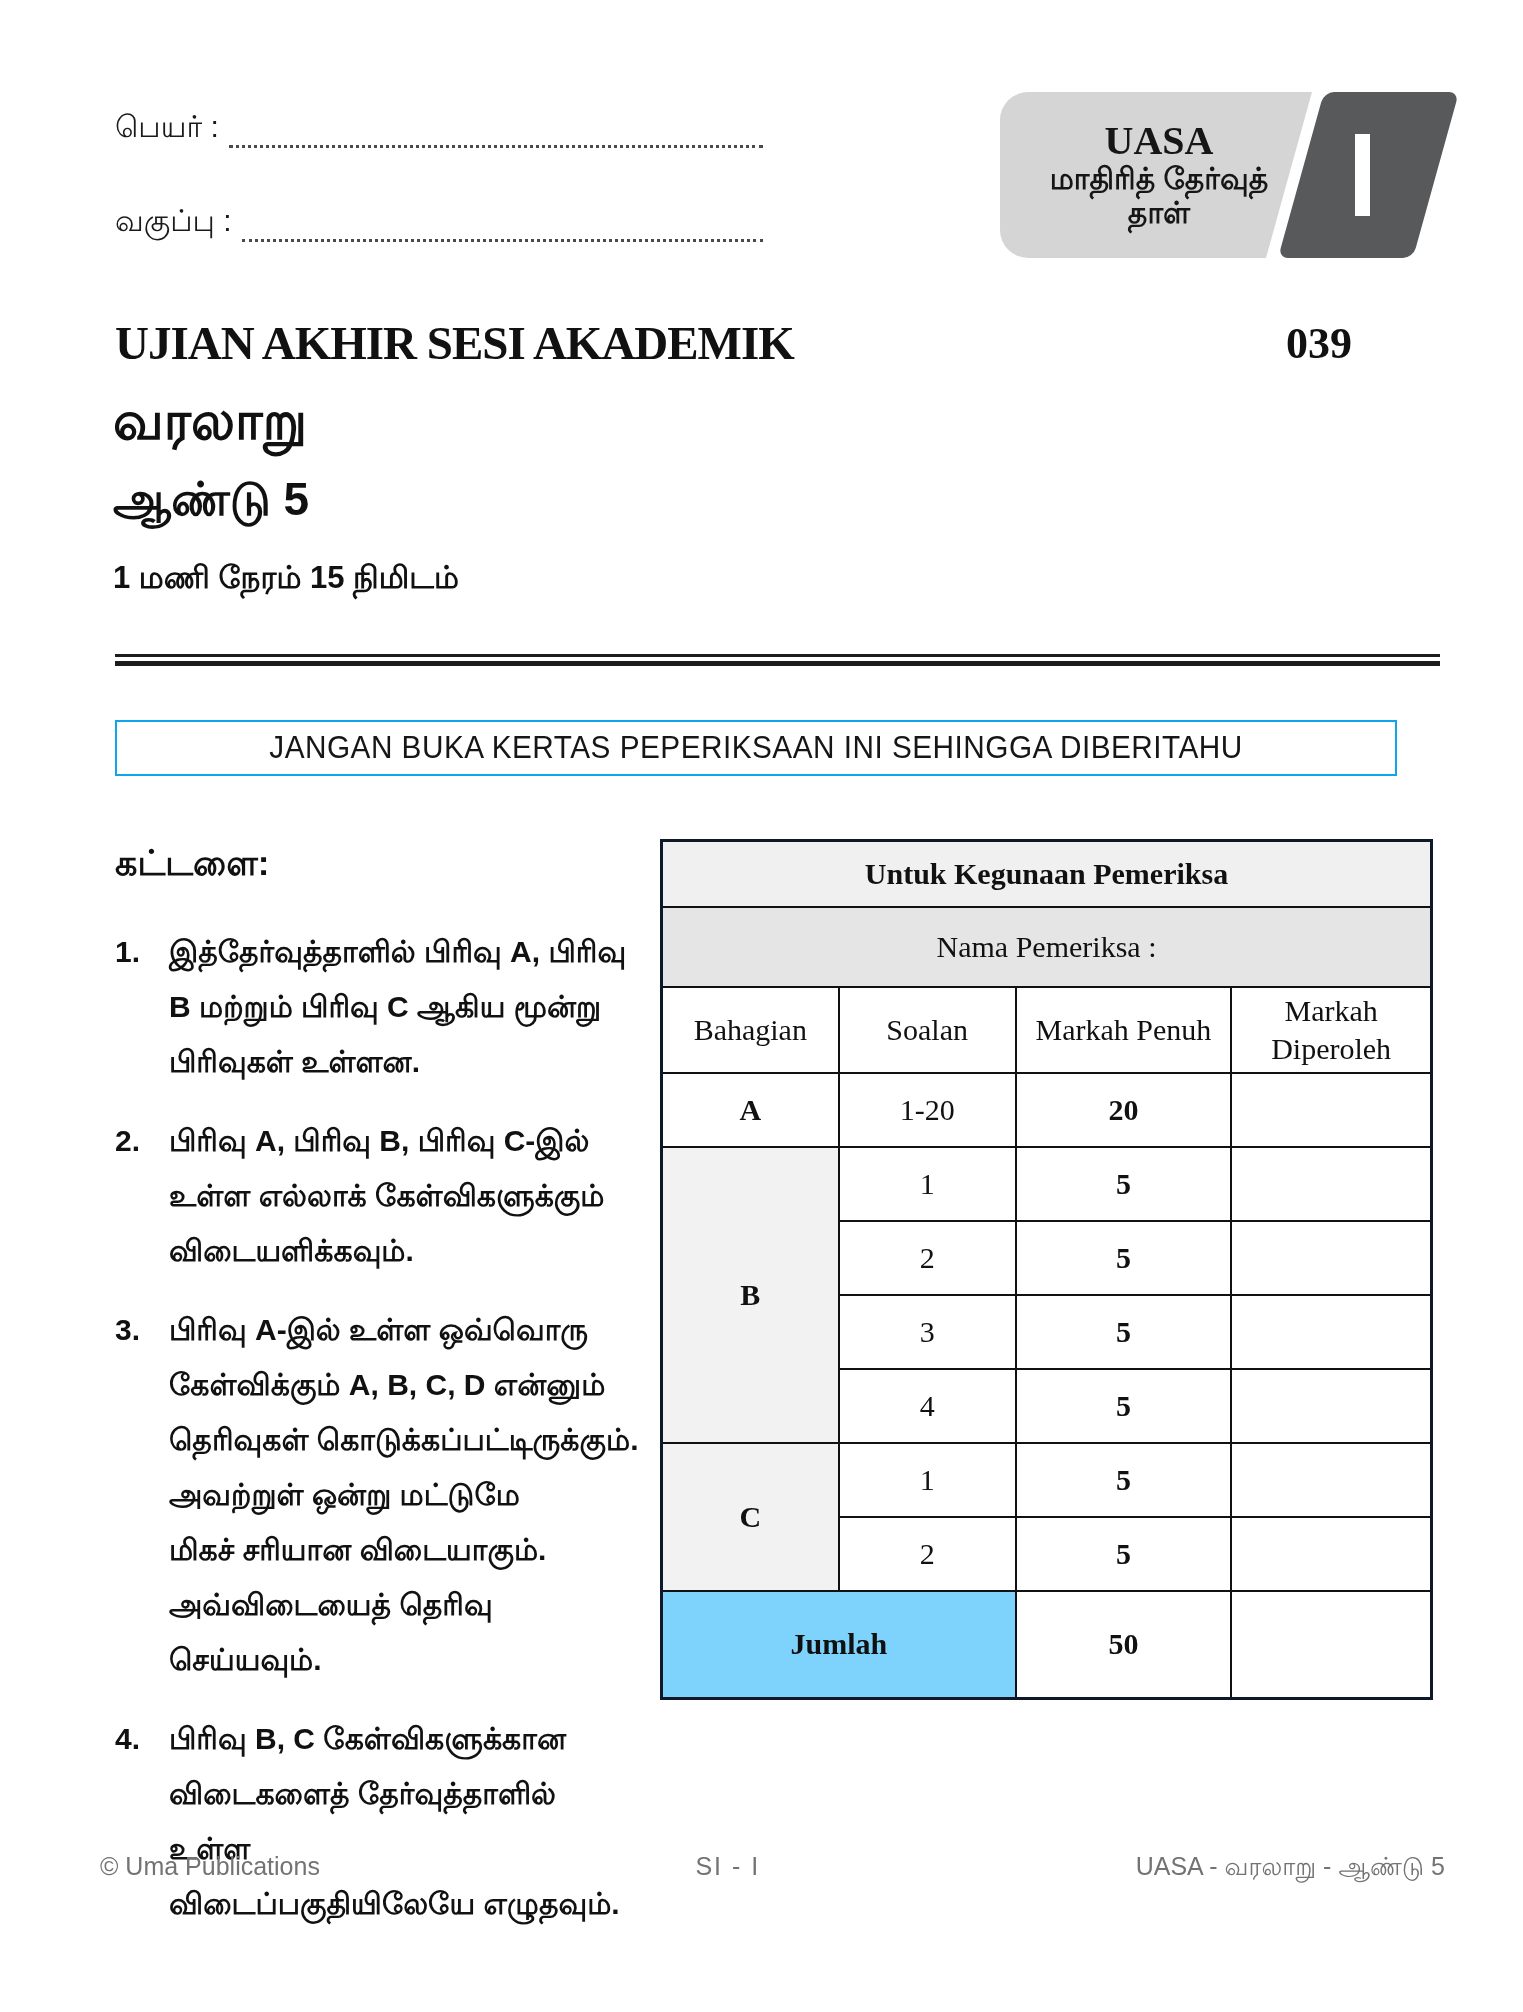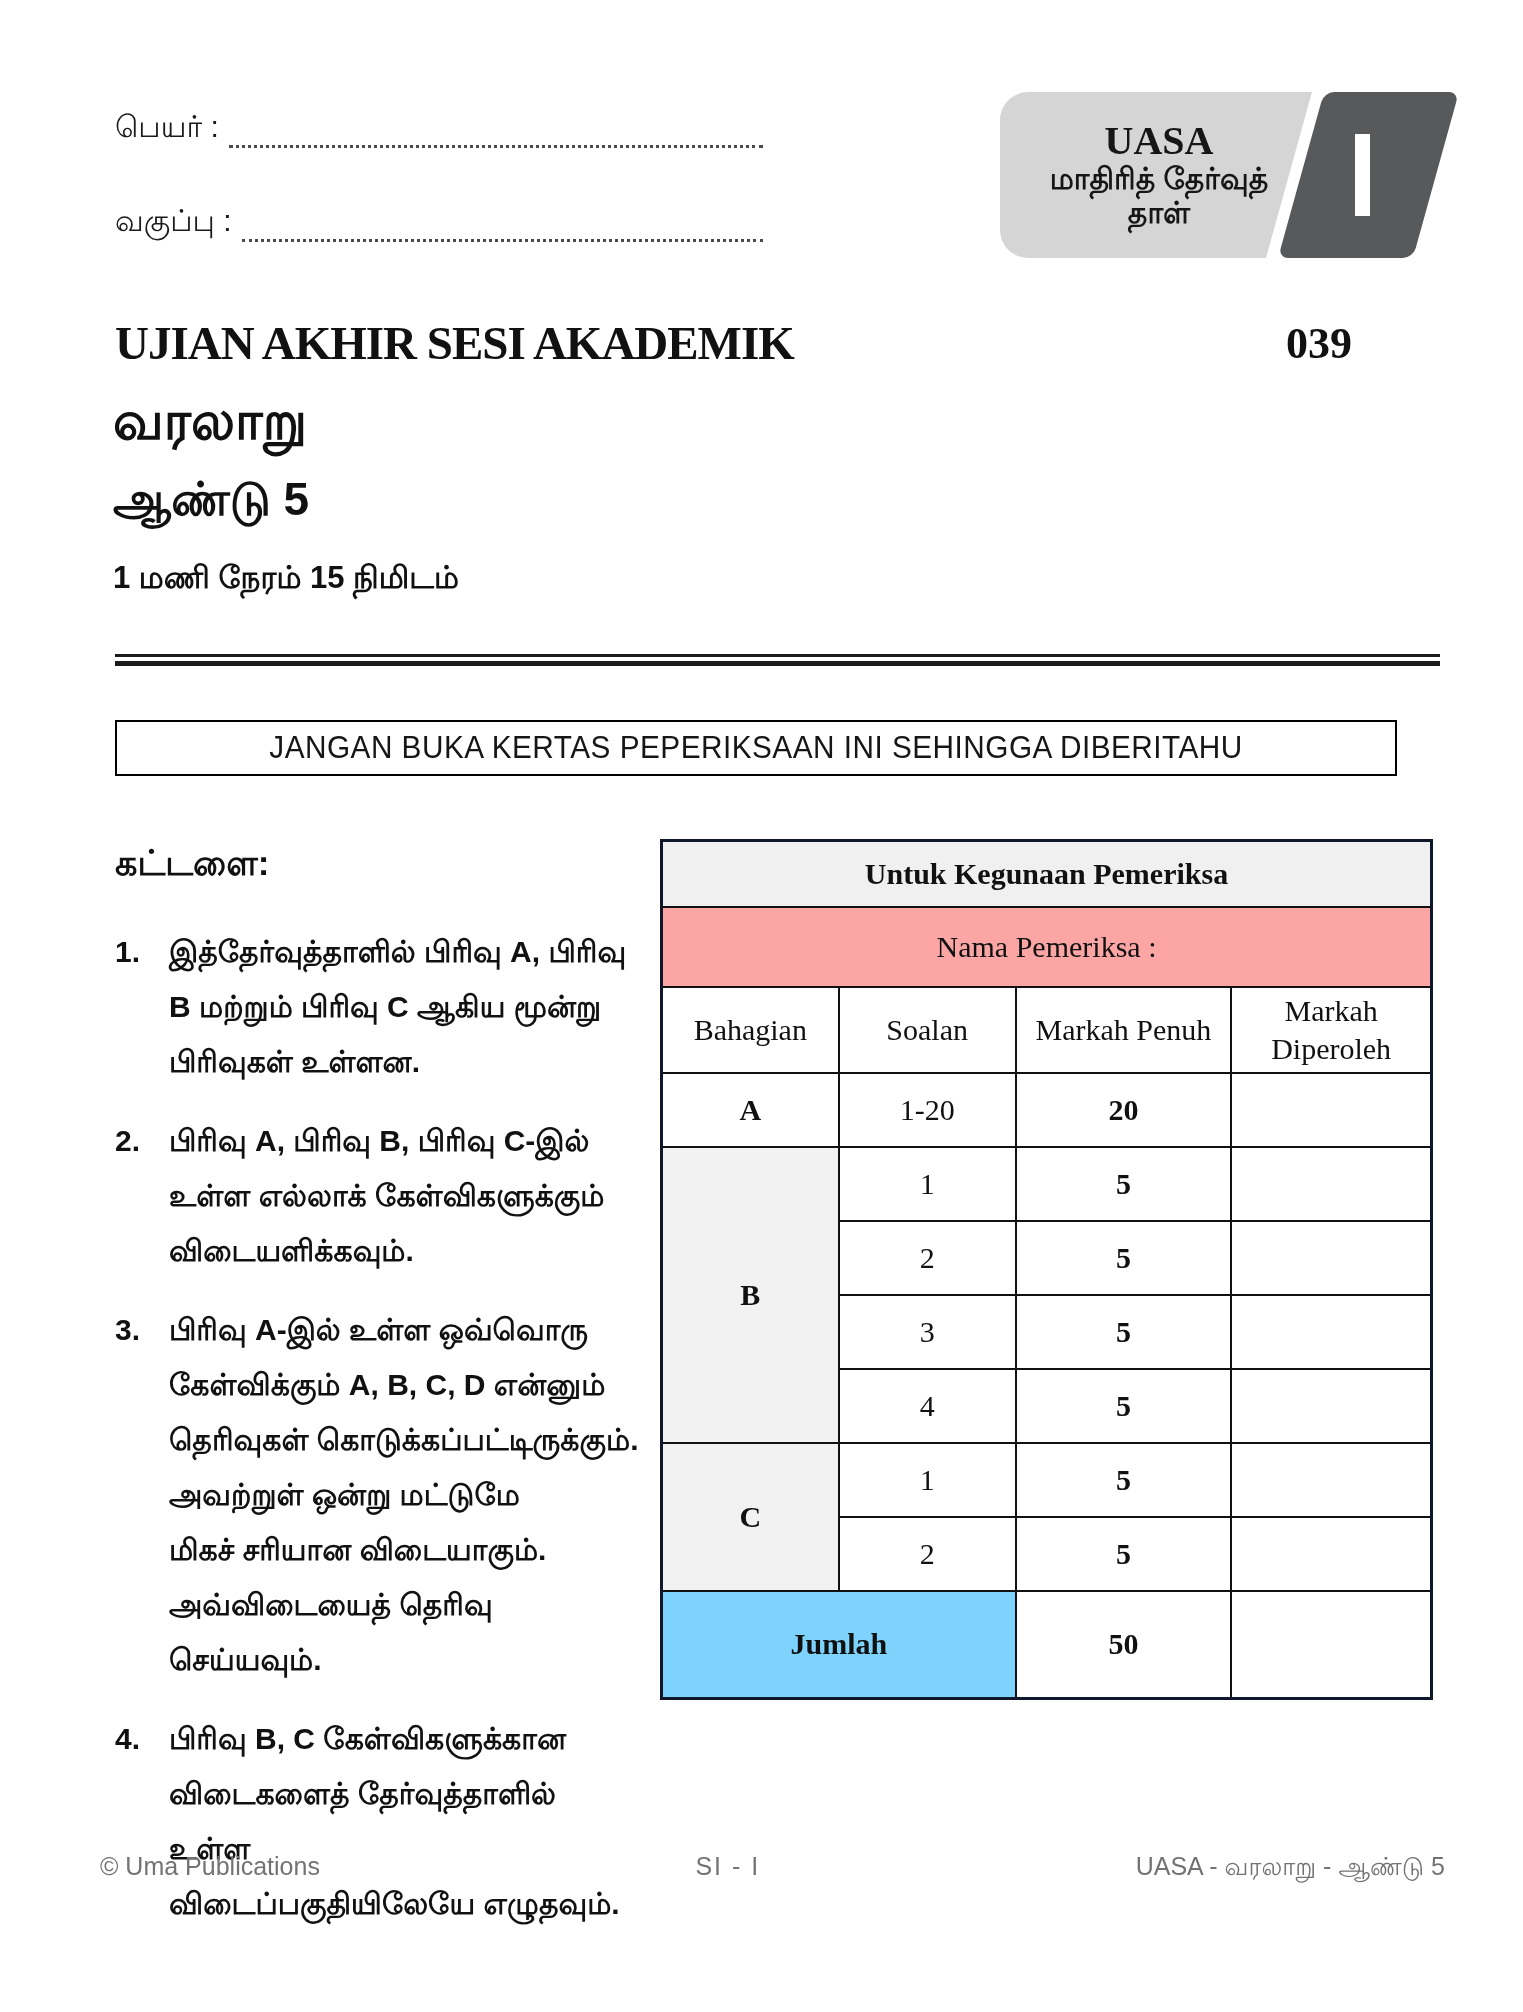--- a/index.html
+++ b/index.html
@@ -48,40 +48,40 @@
   .duration   { position:absolute; left:113px; top:560px; font-family:"Liberation Sans", sans-serif; font-weight:bold; font-size:31px; }
 
   .double-rule {
     position:absolute; left:115px; top:654px; width:1325px; height:12px;
     border-top:3px solid #1c1c1c; border-bottom:5px solid #1c1c1c;
   }
 
   
   .warning-box {
     position:absolute; left:115px; top:720px; width:1282px; height:56px;
-    border:2px solid #000000; display:flex; align-items:center; justify-content:center;
+    border:2px solid #0ea5e9; display:flex; align-items:center; justify-content:center;
   }
   .warning-text {
     font-family:"Liberation Sans", sans-serif; font-size:31px; color:#161616;
     transform:scaleX(0.96); white-space:nowrap; letter-spacing:0.5px;
   }
 
   
   .instructions { position:absolute; left:115px; top:843px; width:530px; font-family:"Liberation Sans", sans-serif; }
   .instr-heading { font-weight:bold; font-size:35px; margin-bottom:36px; }
   .instr-item { display:flex; margin-bottom:24px; }
   .instr-num  { width:54px; font-weight:bold; font-size:30px; line-height:55px; flex:none; }
   .instr-text { font-weight:bold; font-size:30px; line-height:55px; white-space:pre-line; }
 
   
   .score-table-wrap { position:absolute; left:660px; top:839px; width:773px; }
   table.score { width:100%; border-collapse:collapse; border:3px solid #0f172a; table-layout:fixed; }
   table.score td { border:2px solid #111; text-align:center; vertical-align:middle; font-size:30px; padding:0; }
   td.tbl-title { height:66px; background:#f0f0f0; font-weight:bold; font-size:31px; }
-  td.tbl-examiner { height:80px; text-align:left; padding-left:14px; background:#fca5a5;margin-top:22px; }
+  td.tbl-examiner { height:80px; text-align:left; padding-left:14px; background:#e5e5e5;margin-top:22px; }
   td.tbl-colhead { height:86px; line-height:1.25; background:#ffffff; }
   td.section-cell { background:#f2f2f2; font-weight:bold; }
   td.data-cell { height:74px; background:#ffffff; }
   td.marks-cell { font-weight:bold; }
   td.total-label { height:108px; background:#7dd3fc; font-weight:bold; font-size:31px; }
 
   
   .footer {
     position:absolute; left:0; top:1852px; width:1523px;
     display:flex; justify-content:space-between; align-items:flex-start;

